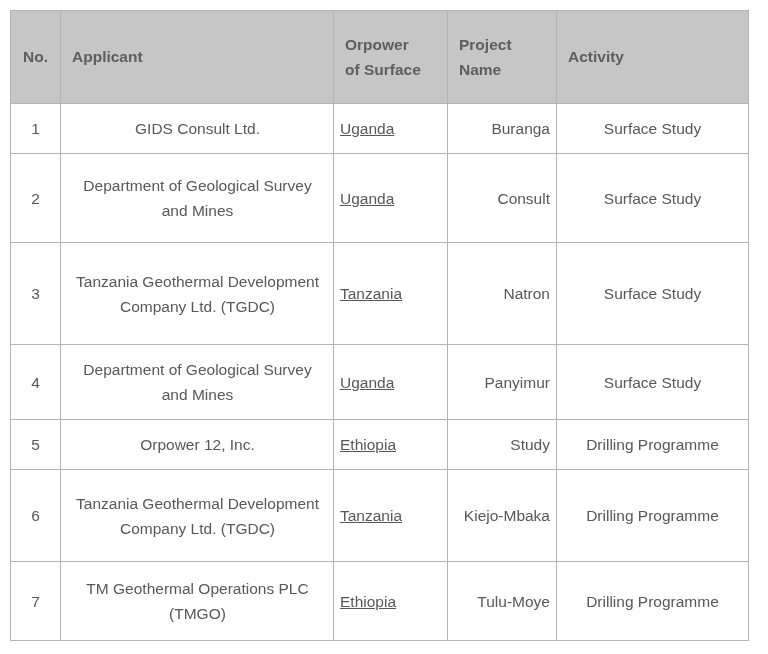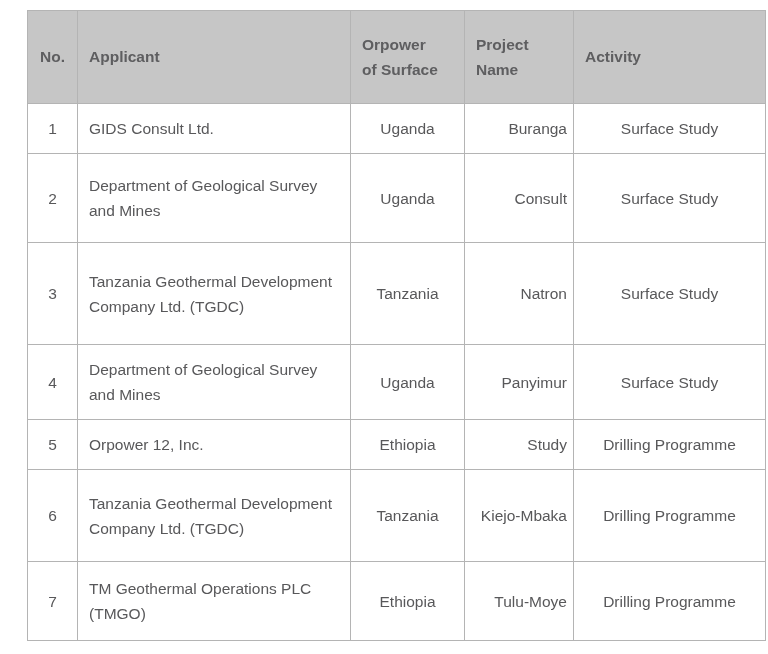--- a/index.html
+++ b/index.html
@@ -18,21 +18,20 @@
     position: absolute;
     left: 10px;
     top: 10px;
     width: 738px;
   }
   table.applicants {
     border-collapse: collapse;
     table-layout: fixed;
     width: 738px;
     border: 1px solid #b4b4b4;
-    margin-left: 17px;
   }
   table.applicants col.c-no       { width: 50px;  }
   table.applicants col.c-app      { width: 273px; }
   table.applicants col.c-country  { width: 114px; }
   table.applicants col.c-project  { width: 109px; }
   table.applicants col.c-activity { width: 192px; }
 
   table.applicants th,
   table.applicants td {
     border: 1px solid #b4b4b4;
@@ -58,26 +57,26 @@
     padding-left: 6px;
     padding-right: 6px;
   }
 
   
   td.cell-no {
     text-align: center;
     padding: 12px 6px;
   }
   td.cell-applicant {
-    text-align: left;
+    text-align: center;
     padding: 12px 10px 12px 11px;
   }
   td.cell-country {
-    text-align: center;
     padding: 12px 6px;
+    text-decoration: underline;
   }
   td.cell-project {
     text-align: right;
     padding: 12px 6px;
     font-weight: bold;
     color: #545456;
   }
   td.cell-activity {
     text-align: center;
     padding: 12px 20px;

